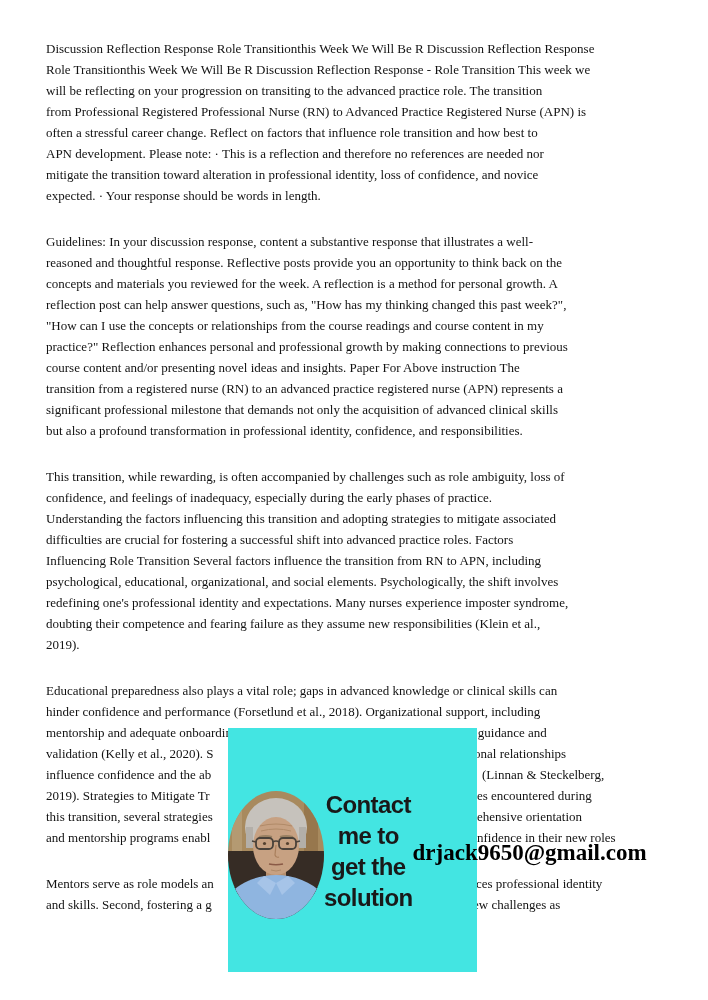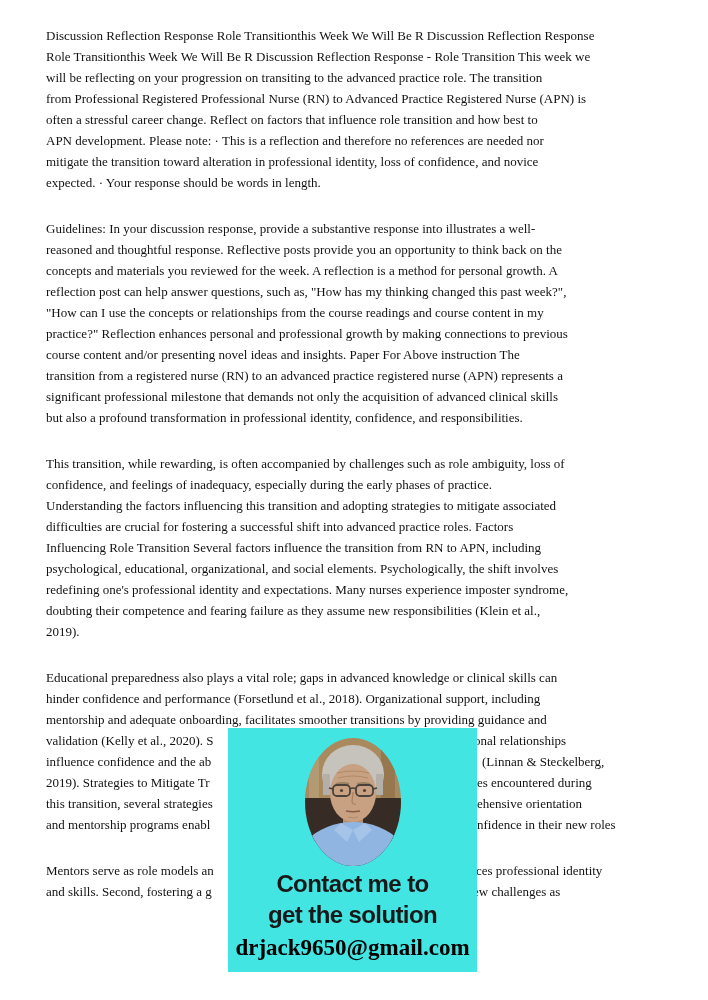--- a/index.html
+++ b/index.html
@@ -1,25 +1,25 @@
 <!DOCTYPE html>
 <html><head>
 <meta charset="utf-8">
 <style>
   html,body{margin:0;padding:0;background:#ffffff;}
   .page{position:relative;width:708px;height:1000px;background:#ffffff;overflow:hidden;
         font-family:"Liberation Serif",serif;}
-  .content{position:absolute;left:46px;top:25px;width:616px;color:#121212;}
+  .content{position:absolute;left:46px;top:38px;width:616px;color:#121212;}
   .para{margin:0 0 25px 0;}
   .line{position:relative;height:21px;line-height:21px;font-size:13px;white-space:nowrap;}
   .clip{display:inline-block;max-width:182px;height:21px;overflow:hidden;
         white-space:nowrap;vertical-align:top;}
   .rfrag{position:absolute;top:0;}
   .overlay{position:absolute;left:228px;top:728px;width:249px;height:244px;
-           display:flex;flex-direction:column;align-items:center;z-index:5;}
+           display:flex;align-items:center;z-index:5;}
   .photo{margin-top:10px;width:96px;height:128px;}
   .photo svg{display:block;width:96px;height:128px;}
   .contact-heading{margin-top:2px;text-align:center;
            font-family:"Liberation Sans",sans-serif;font-weight:800;
            font-size:24px;line-height:31px;letter-spacing:-0.6px;color:#191919;}
   .contact-email{margin-top:5px;font-family:"Liberation Serif",serif;
            font-weight:bold;font-size:23px;color:#000000;text-align:center;}
 </style>
 </head>
 <body>
@@ -31,21 +31,21 @@
         <div class="line">Discussion Reflection Response Role Transitionthis Week We Will Be R Discussion Reflection Response</div>
         <div class="line">Role Transitionthis Week We Will Be R Discussion Reflection Response - Role Transition This week we</div>
         <div class="line">will be reflecting on your progression on transiting to the advanced practice role. The transition</div>
         <div class="line">from Professional Registered Professional Nurse (RN) to Advanced Practice Registered Nurse (APN) is</div>
         <div class="line">often a stressful career change. Reflect on factors that influence role transition and how best to</div>
         <div class="line">APN development. Please note: · This is a reflection and therefore no references are needed nor</div>
         <div class="line">mitigate the transition toward alteration in professional identity, loss of confidence, and novice</div>
         <div class="line">expected. · Your response should be words in length.</div>
       </div>
       <div class="para">
-        <div class="line">Guidelines: In your discussion response, provide a substantive response into illustrates a well-</div>
+        <div class="line">Guidelines: In your discussion response, content a substantive response that illustrates a well-</div>
         <div class="line">reasoned and thoughtful response. Reflective posts provide you an opportunity to think back on the</div>
         <div class="line">concepts and materials you reviewed for the week. A reflection is a method for personal growth. A</div>
         <div class="line">reflection post can help answer questions, such as, "How has my thinking changed this past week?",</div>
         <div class="line">"How can I use the concepts or relationships from the course readings and course content in my</div>
         <div class="line">practice?" Reflection enhances personal and professional growth by making connections to previous</div>
         <div class="line">course content and/or presenting novel ideas and insights. Paper For Above instruction The</div>
         <div class="line">transition from a registered nurse (RN) to an advanced practice registered nurse (APN) represents a</div>
         <div class="line">significant professional milestone that demands not only the acquisition of advanced clinical skills</div>
         <div class="line">but also a profound transformation in professional identity, confidence, and responsibilities.</div>
       </div>

